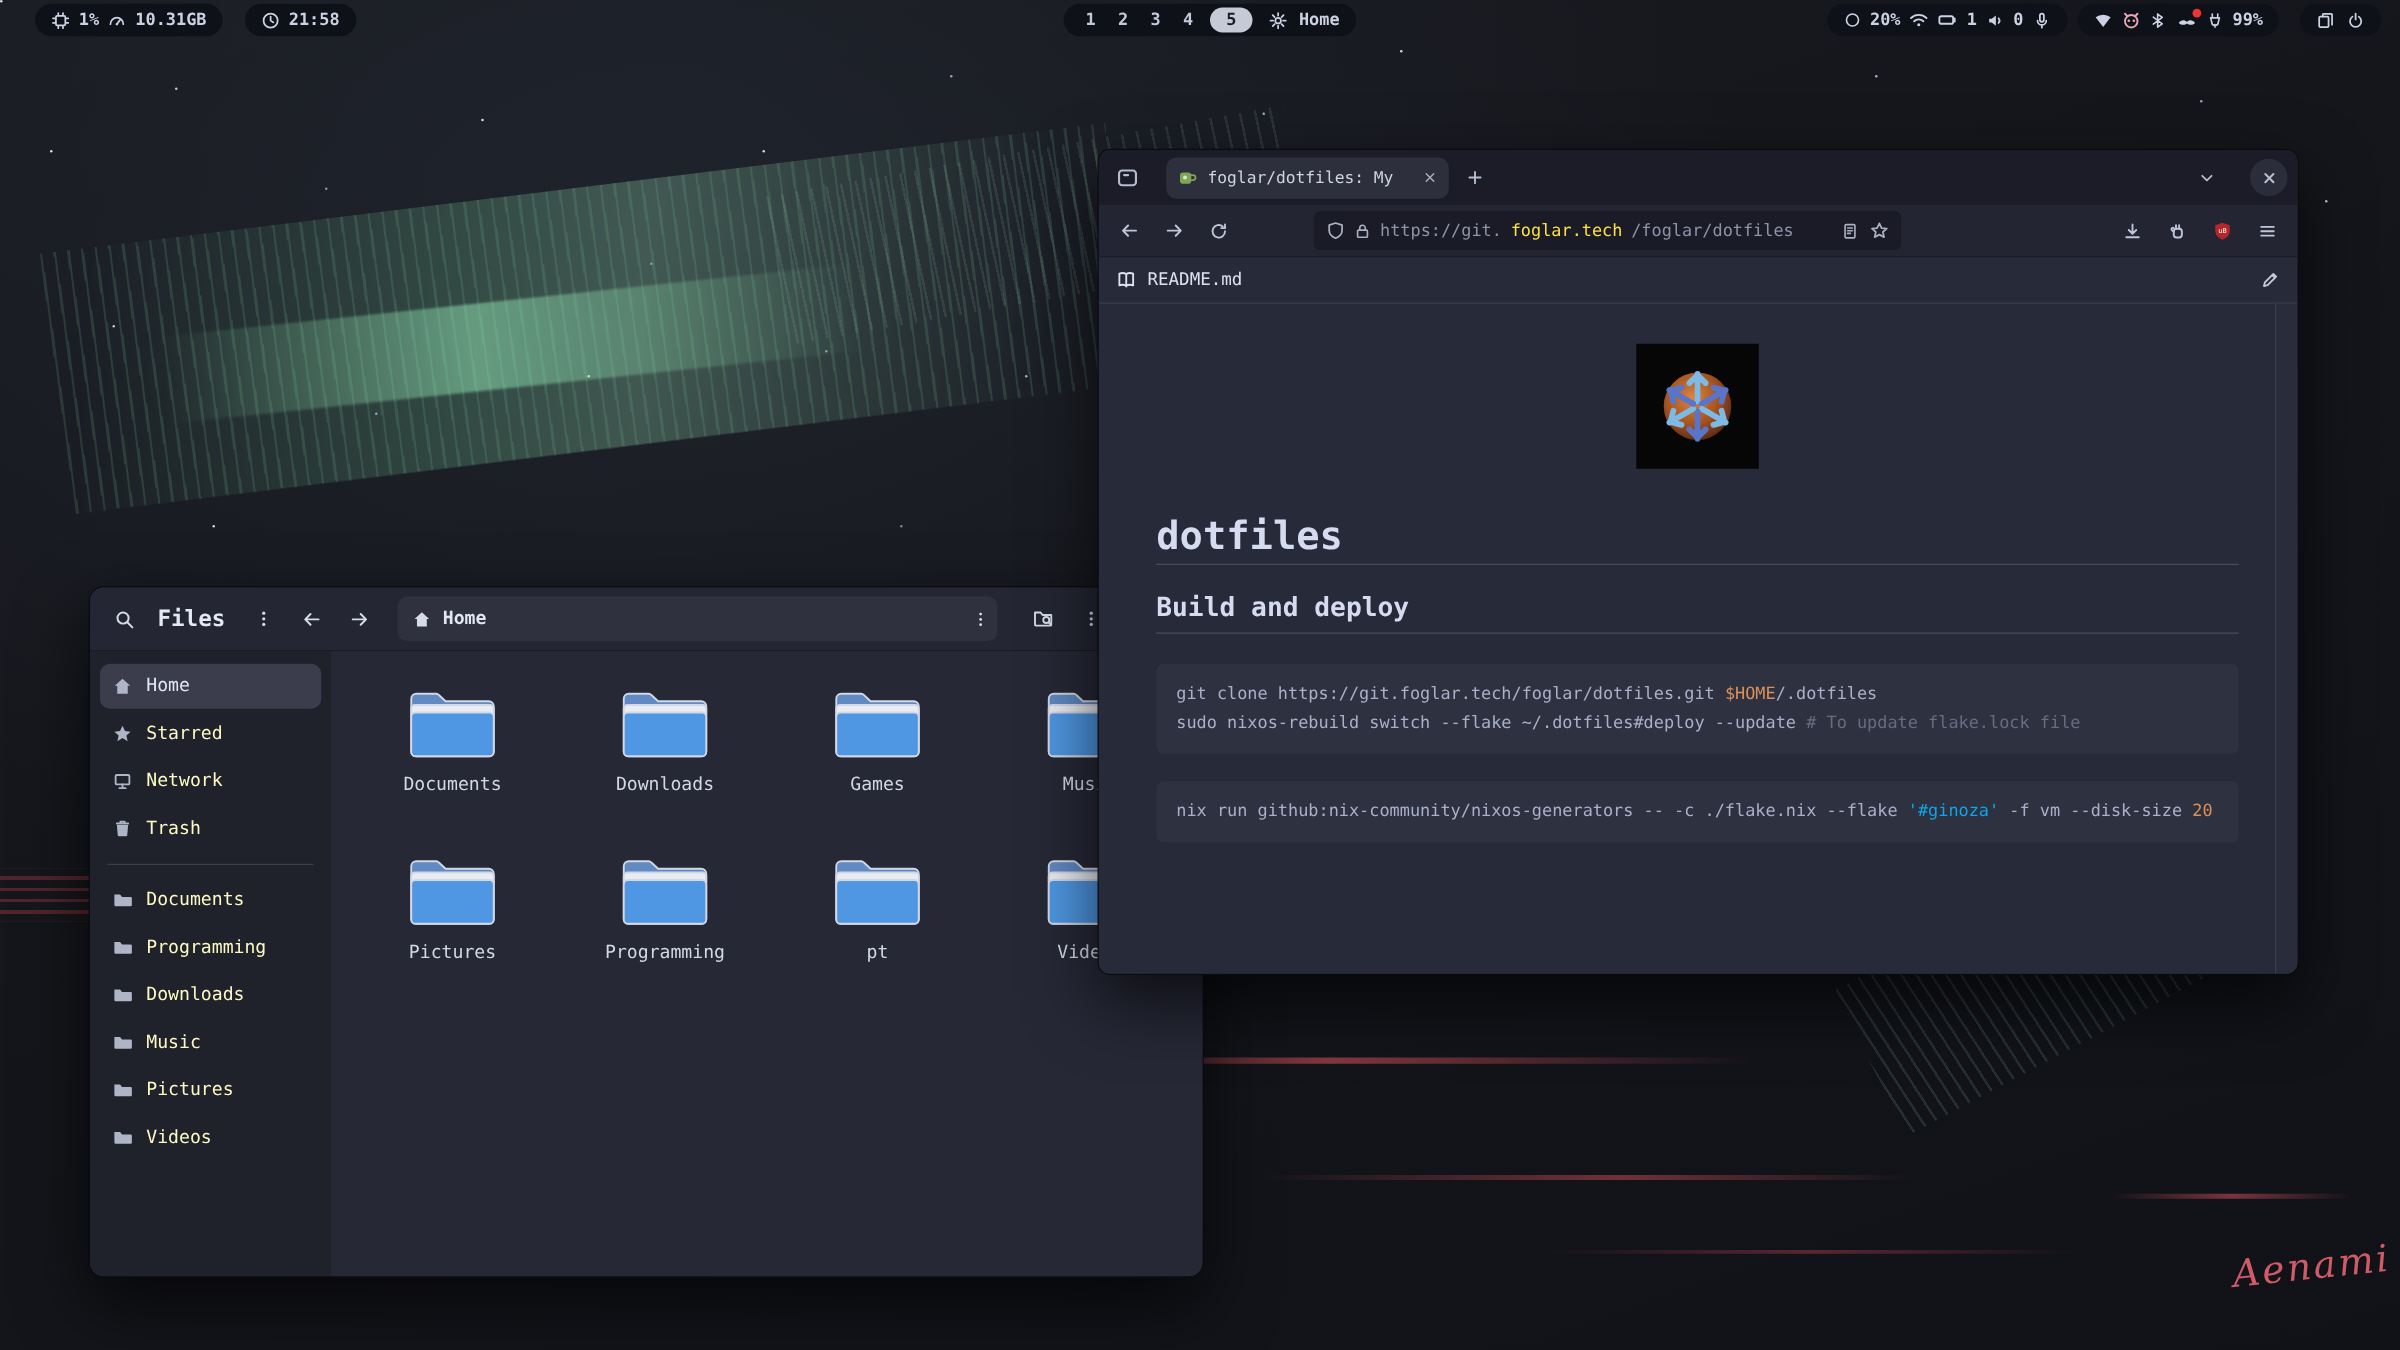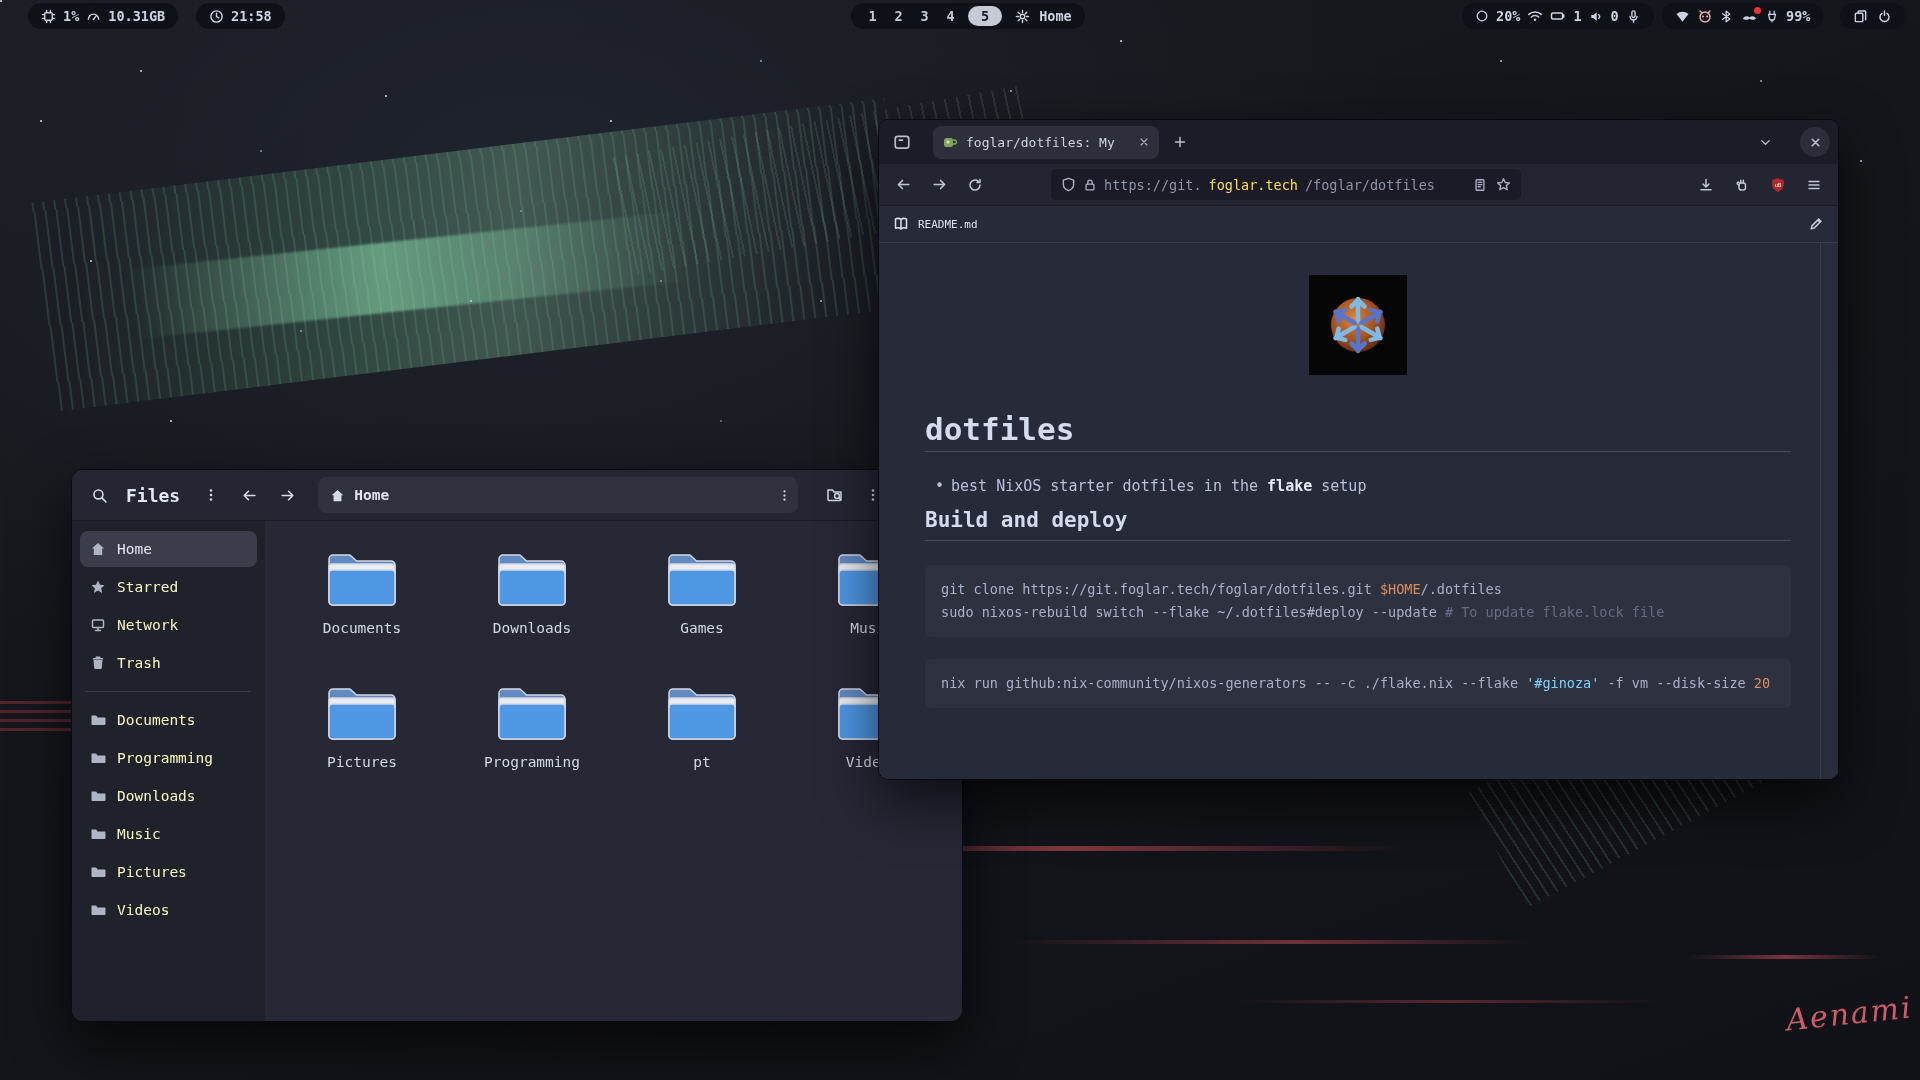--- a/index.html
+++ b/index.html
@@ -97,37 +97,37 @@
           border-bottom:1px solid #191a23;}
   .nbtn{width:32px;height:32px;border-radius:6px;display:flex;align-items:center;justify-content:center;
         color:#bfc6d8;background:transparent;border:0;}
   .urlbar{width:450px;height:31px;background:#1a1b26;border-radius:5px;display:flex;align-items:center;gap:7px;
           padding:0 10px;margin-left:56px;font-size:13.5px;color:#8d93a8;}
   .urlbar .ic{color:#aab0c2;}
   .u-domain{color:#fde047;font-weight:normal;}
   .u-right{margin-left:auto;display:flex;gap:9px;}
   .content{flex:1;position:relative;background:#272a38;min-height:0;}
   .readme-bar{height:36px;border-bottom:1px solid #3a3d4c;display:flex;align-items:center;gap:9px;
-              padding:0 14px;color:#dde2ee;font-size:11px;}
+              padding:0 14px;color:#dde2ee;font-size:14px;}
   .readme-bar .edit{margin-left:auto;color:#c3c9da;}
   .sbar{position:absolute;right:0;top:37px;bottom:0;width:17px;border-left:1px solid #3a3d4c;background:#292c3b;}
   .readme{position:absolute;left:0;right:17px;top:37px;bottom:0;padding:16px 30px 0 46px;overflow:hidden;
           color:#b9c1d8;font-size:15px;line-height:20px;}
   .nix-logo{width:98px;height:100px;background:#060606;margin:16px auto 44px;display:flex;
             align-items:center;justify-content:center;}
   .readme h1{font-size:31px;color:#d5dcf0;margin:0 0 12px;font-weight:bold;}
   .readme h2{font-size:21px;color:#d5dcf0;margin:14px 0 10px;font-weight:bold;}
   .readme hr{border:0;border-top:1px solid #474c5e;margin:0 0 24px;}
   .bullet{position:relative;padding-left:26px;margin:0 0 14px;}
   .bullet::before{content:"\2022";position:absolute;left:10px;color:#b9c1d8;}
   .b-bold{color:#e5ebf8;font-weight:bold;}
   .readme pre{background:#2e3140;border-radius:6px;padding:13px 16px;font-size:13.5px;line-height:23px;
               color:#a9b1c8;margin:0 0 22px;white-space:pre;overflow:hidden;
               font-family:"DejaVu Sans Mono","Liberation Mono",monospace;}
-  .t-orange{color:#dd8f5a;} .t-comment{color:#676d80;} .t-green{color:#7dd3fc;}
+  .t-orange{color:#dd8f5a;} .t-comment{color:#676d80;} .t-green{color:#0ea5e9;}
 </style>
 </head>
 <body>
 
 <div class="wallpaper">
   <div class="stars"></div>
   <div class="streak aurora1"></div>
   <div class="streak aurora2"></div>
   <div class="streak aurora3"></div>
   <div class="streak teal1"></div>
@@ -675,21 +675,20 @@
             <path transform="rotate(120)" stroke="#7ebae4" d="M0 -4V-26M-6.5 -18.5L0 -25M6.5 -18.5L0 -25"></path>
             <path transform="rotate(180)" stroke="#5975c9" d="M0 -4V-26M-6.5 -18.5L0 -25M6.5 -18.5L0 -25"></path>
             <path transform="rotate(240)" stroke="#7ebae4" d="M0 -4V-26M-6.5 -18.5L0 -25M6.5 -18.5L0 -25"></path>
             <path transform="rotate(300)" stroke="#5975c9" d="M0 -4V-26M-6.5 -18.5L0 -25M6.5 -18.5L0 -25"></path>
           </g>
         </svg>
       </div>
 
       <h1>dotfiles</h1>
       <hr>
-      <div class="bullet"><span>best NixOS starter dotfiles in the </span><span class="b-bold">flake</span><span> setup</span></div>
 
       <h2>Build and deploy</h2>
       <hr>
 
       <pre><div><span>git clone https://git.foglar.tech/foglar/dotfiles.git </span><span class="t-orange">$HOME</span><span>/.dotfiles</span></div><div><span>sudo nixos-rebuild switch --flake ~/.dotfiles#deploy --update </span><span class="t-comment"># To update flake.lock file</span></div></pre>
 
 
       <pre><div><span>nix run github:nix-community/nixos-generators -- -c ./flake.nix --flake </span><span class="t-green">'#ginoza'</span><span> -f vm --disk-size </span><span class="t-orange">20</span></div></pre>
     </div>
     <div class="sbar"></div>

